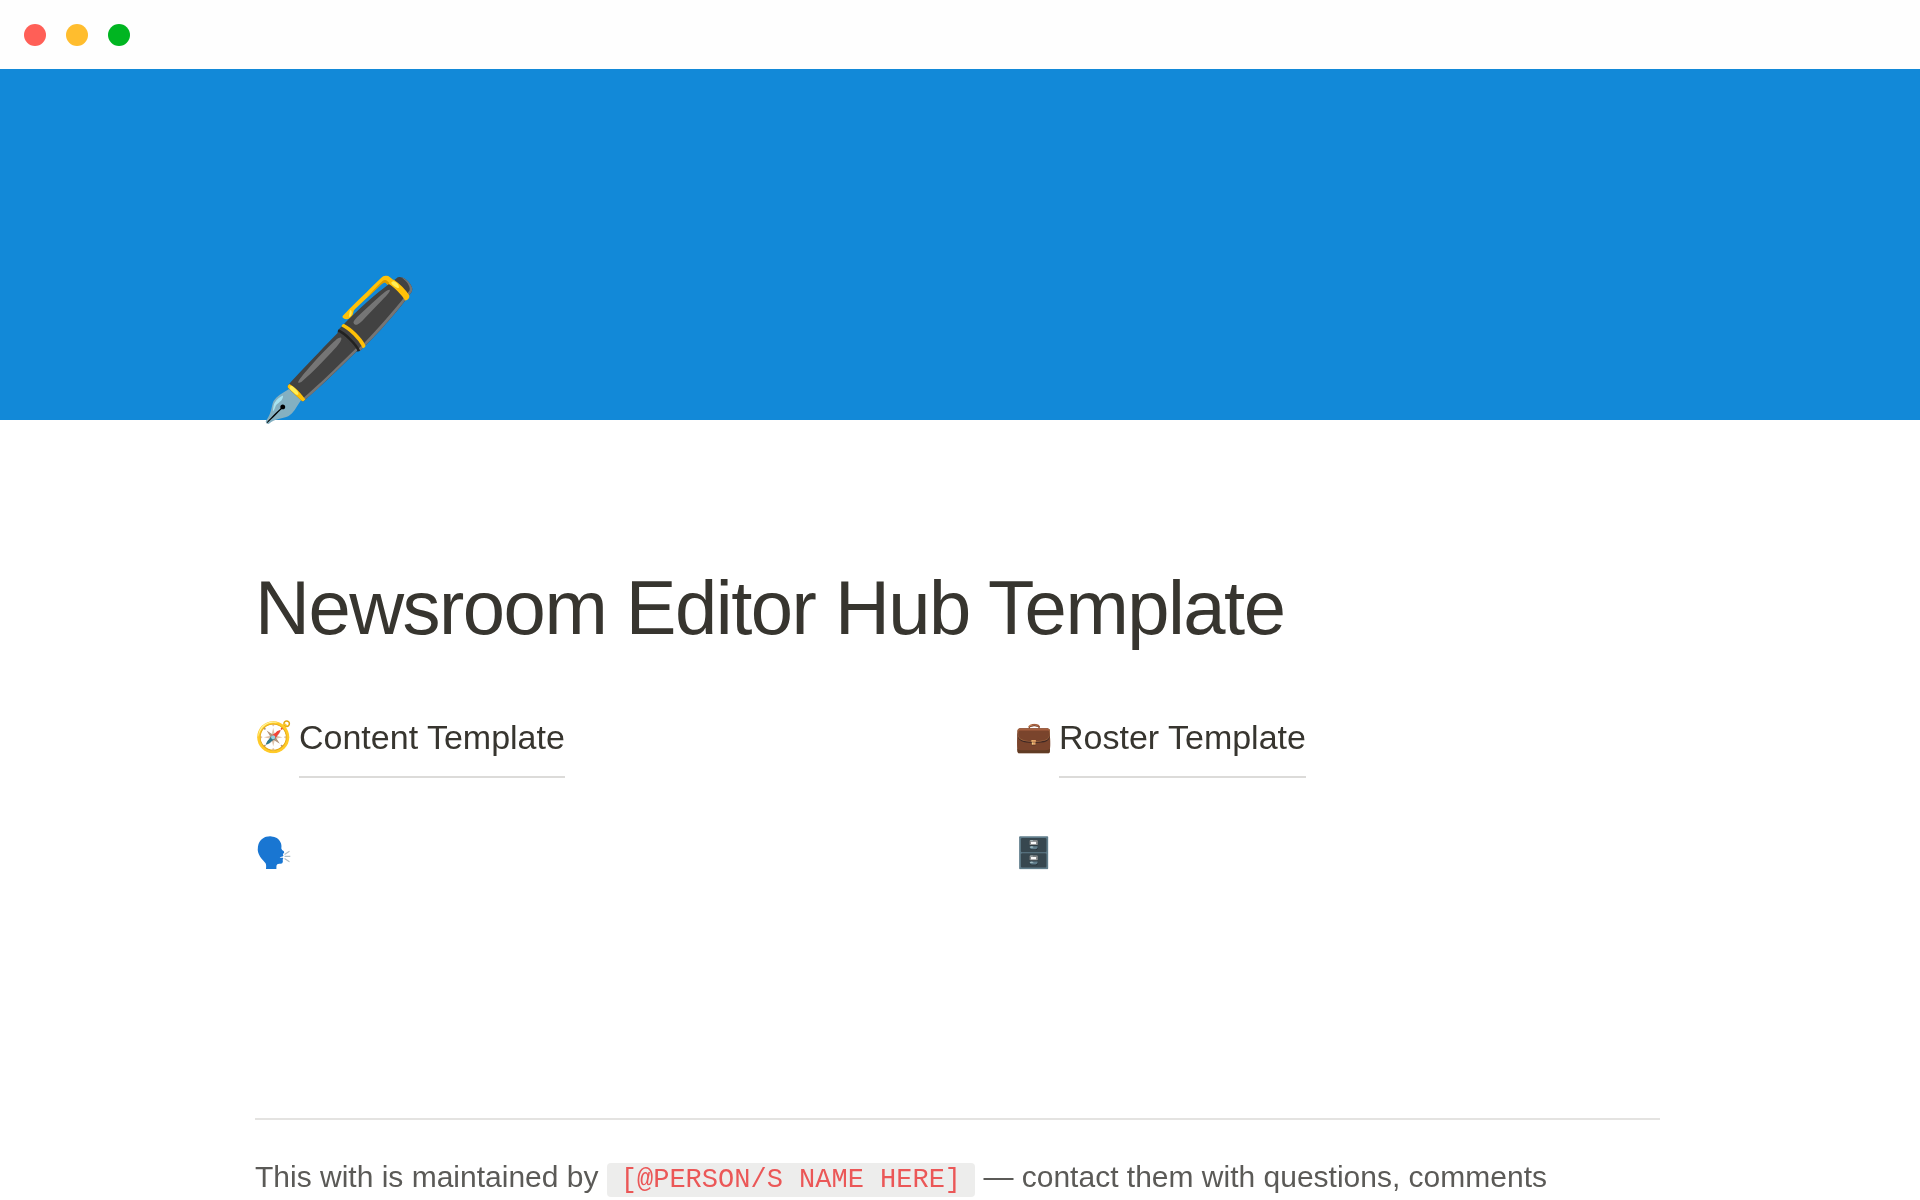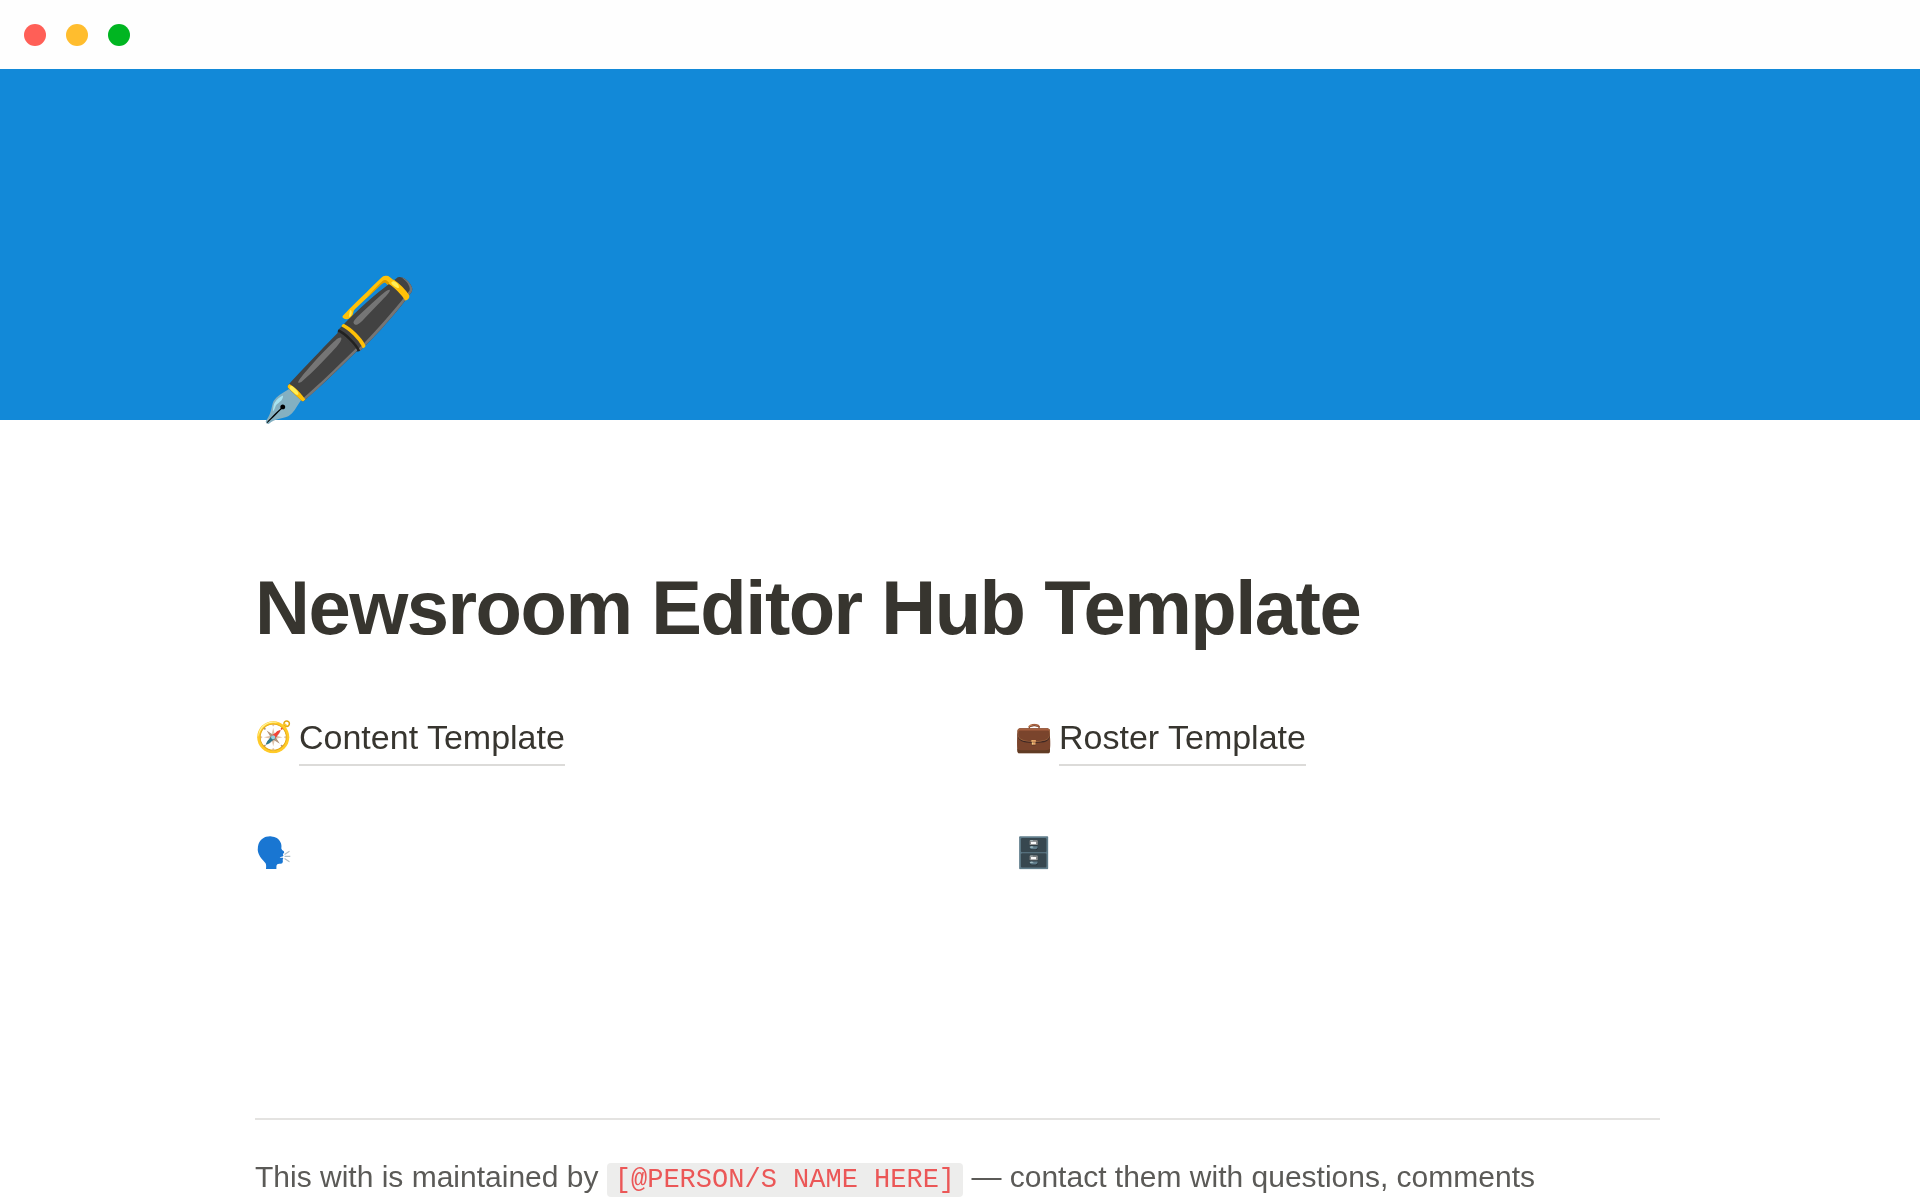--- a/index.html
+++ b/index.html
@@ -48,21 +48,21 @@
     font-size:135px;
     line-height:160px;
     z-index:5;
     user-select:none;
   }
 
   .page-title{
     position:absolute;
     left:255px; top:570px;
     font-size:76px;
-    font-weight:700;
+    font-weight:400;
     letter-spacing:-1.5px;
     color:#37352f;
     white-space:nowrap;
     line-height:1;
   }
 
   
   .link-grid{
     position:absolute;
     left:255px; top:715px;
@@ -81,21 +81,21 @@
     width:44px;
     flex:0 0 44px;
     text-align:left;
     user-select:none;
   }
   .link-text{
     font-size:34px;
     line-height:44px;
     color:#37352f;
     border-bottom:2px solid #dcdbd9;
-    padding-bottom:5px;
+    padding-bottom:17px;
     white-space:nowrap;
     cursor:pointer;
   }
 
   
   .divider{
     position:absolute;
     left:255px; top:1118px;
     width:1405px; height:2px;
     background:#e4e3e1;
@@ -111,21 +111,21 @@
     color:#5b5a57;
     white-space:nowrap;
     overflow:hidden;
   }
   .code-chip{
     font-family:"Liberation Mono", monospace;
     font-size:27px;
     color:#eb5757;
     background:#ededec;
     border-radius:4px;
-    padding:2px 8px;
+    padding:2px 14px;
   }
 </style>
 </head>
 <body>
 
 <div class="window-chrome">
   <div class="traffic-lights">
     <span class="light light-close"></span>
     <span class="light light-min"></span>
     <span class="light light-max"></span>

